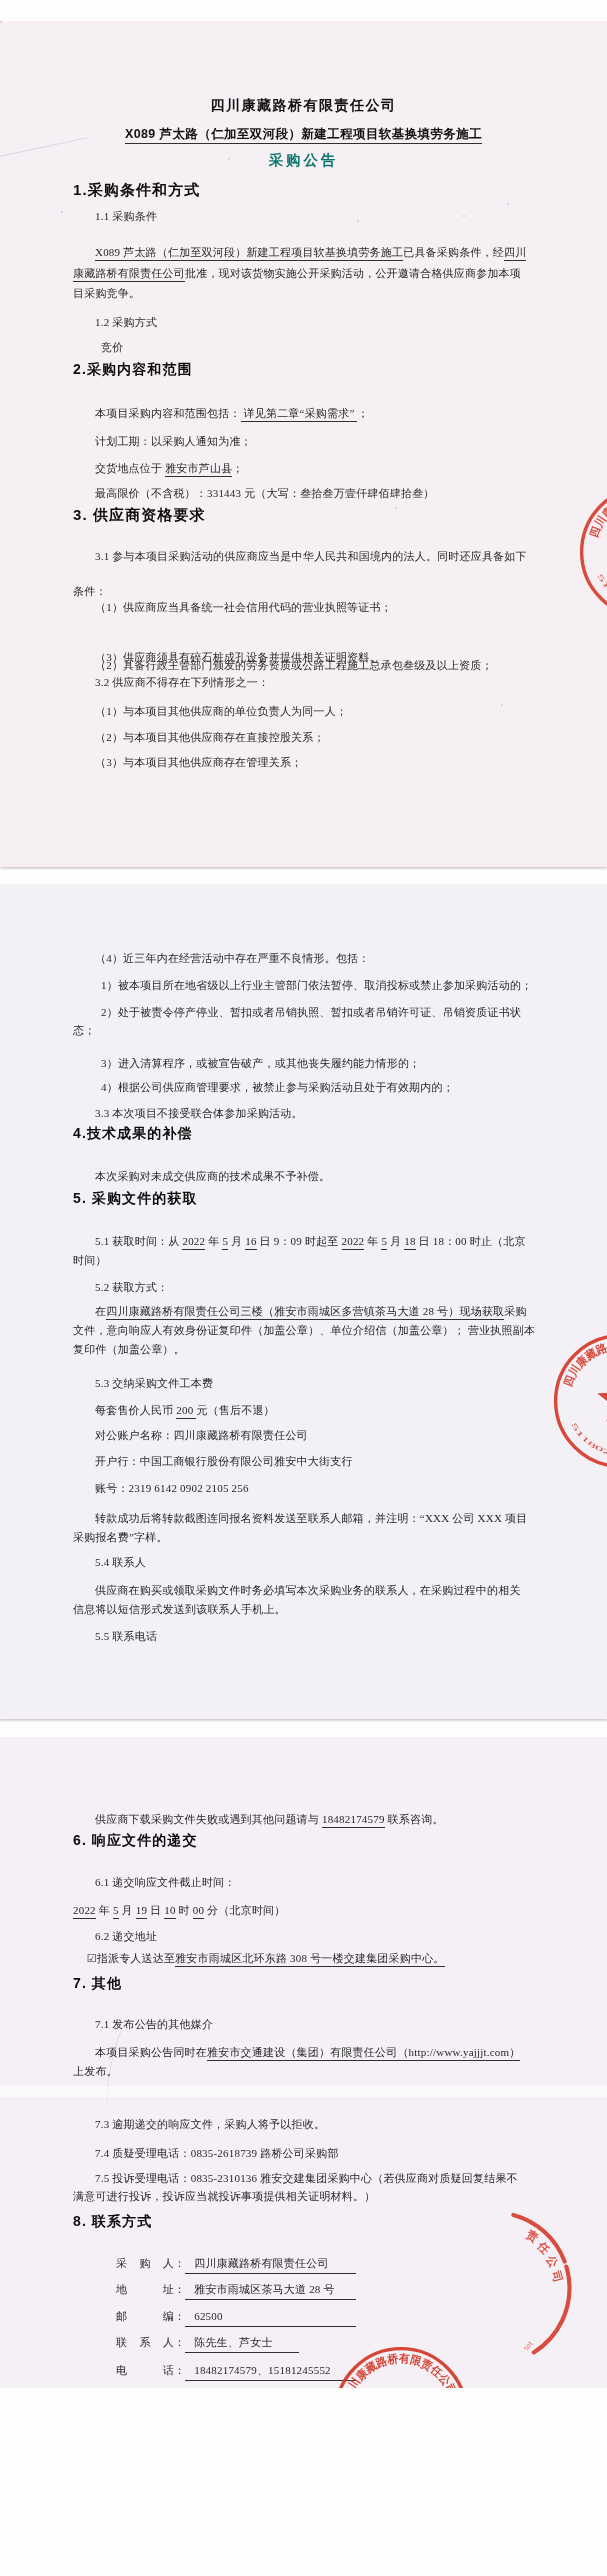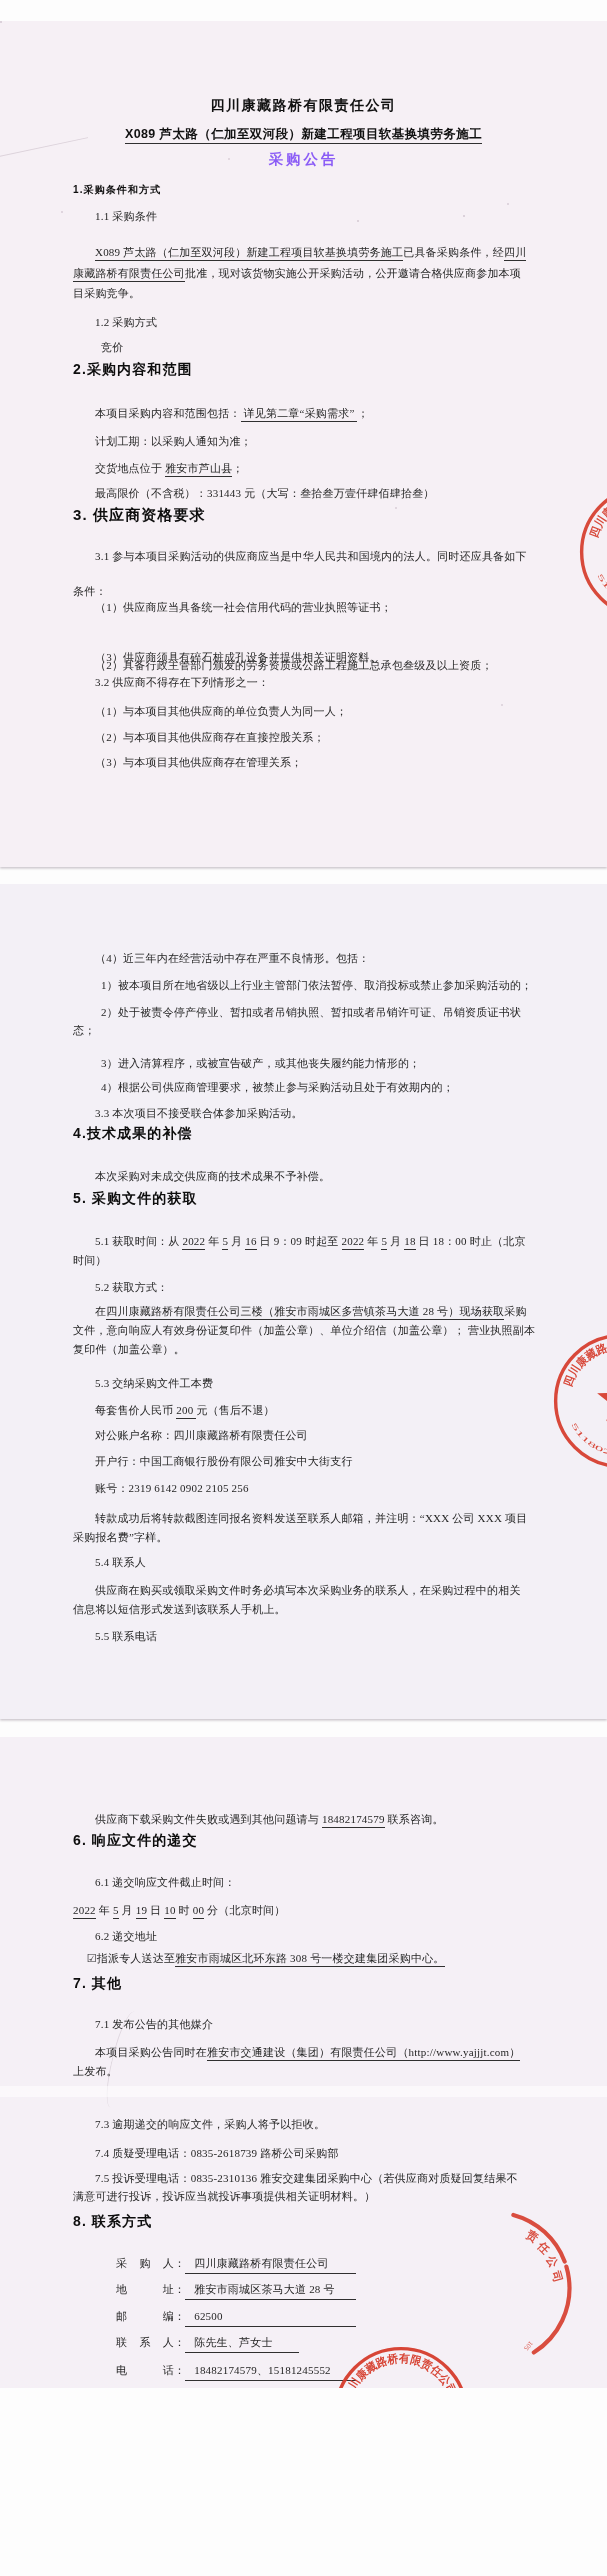--- a/index.html
+++ b/index.html
@@ -11,25 +11,25 @@
   #pg2{top:884px;height:835px;background:#f3f0f6;}
   #pg3{top:1737px;height:839px;background:#f5f0f6;}
   .ln{position:absolute;left:73px;width:478px;font-size:11px;letter-spacing:0.2px;
       white-space:nowrap;line-height:16.7px;}
   .ind{padding-left:22px;}
   .ind2{padding-left:28px;}
   .ind-sm{padding-left:13.7px;}
   .ctr{left:68px;width:471px;text-align:center;}
   .h{font-family:"Liberation Sans","DejaVu Sans",sans-serif;font-weight:bold;color:#0e0e0e;
      font-size:14px;letter-spacing:1.1px;}
-  .h-sm{font-size:10px;}
+  .h-sm{font-size:15px;}
   .h-lg{font-size:15px;}
   .t1{font-family:"Liberation Sans","DejaVu Sans",sans-serif;font-weight:bold;font-size:14px;letter-spacing:1.5px;color:#111;}
   .t2{font-family:"Liberation Sans","DejaVu Sans",sans-serif;font-weight:bold;font-size:12.5px;letter-spacing:0.4px;color:#111;}
-  .t3{font-family:Liberation Mono, monospace;font-weight:bold;font-size:14.4px;letter-spacing:3px;color:#8b5cf6;}
+  .t3{font-family:Liberation Sans, sans-serif;font-weight:bold;font-size:14.4px;letter-spacing:3px;color:#0f766e;}
   .u{border-bottom:0.8px solid #303030;padding-bottom:1.5px;}
   .contact{left:100px;}
   .lbl{display:inline-block;width:58px;text-align:justify;text-align-last:justify;margin-left:16px;}
   .val{display:inline-block;border-bottom:0.8px solid #303030;padding:0 6px 1.5px 9px;min-width:156px;}
   .val-short{min-width:99px;}
   .sig{position:absolute;left:317px;width:167px;text-align:center;font-size:11.4px;
        color:#1b1b1b;letter-spacing:0.8px;white-space:nowrap;z-index:3;}
   .stamp{position:absolute;z-index:2;}
   .stamp svg text{font-family:"Liberation Serif","DejaVu Serif",serif;}
   .artifact{position:absolute;pointer-events:none;}

